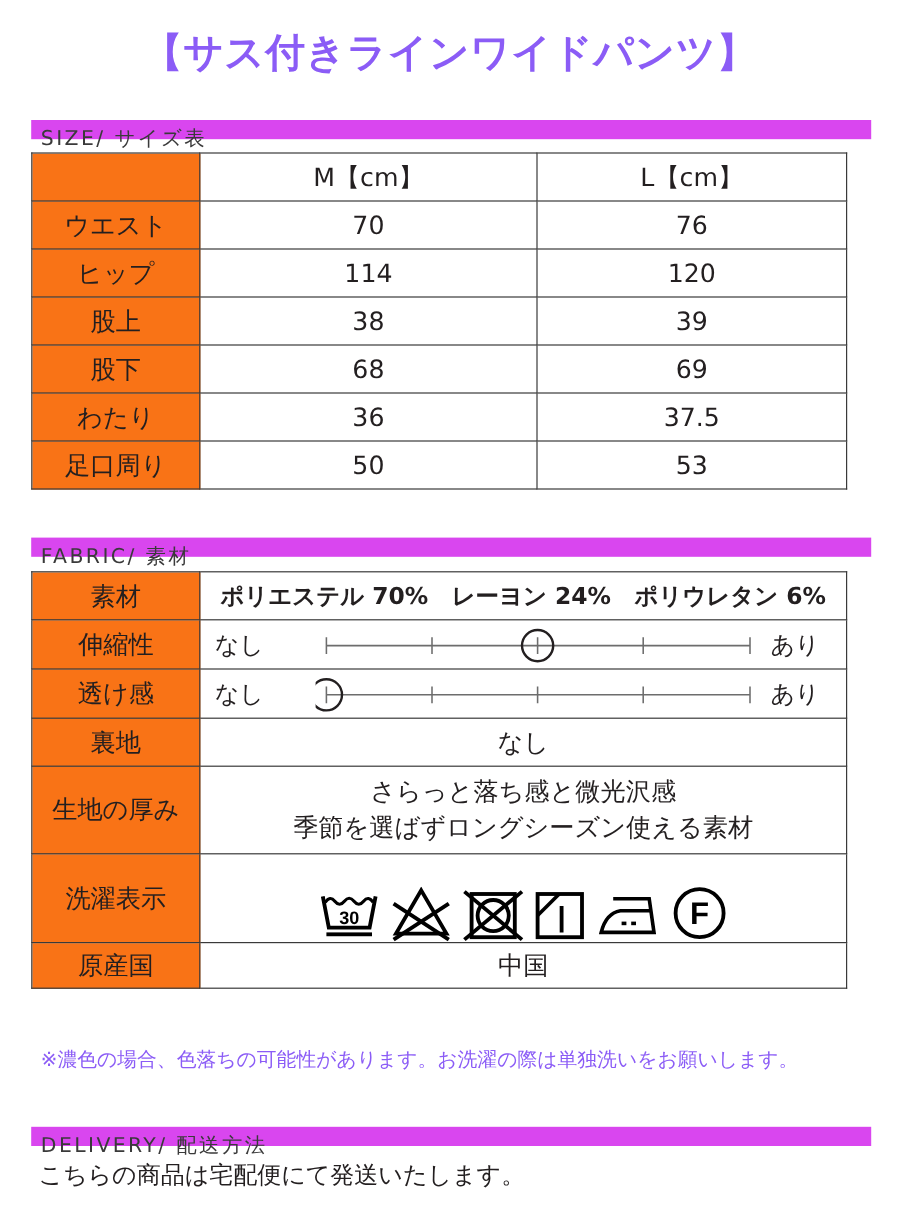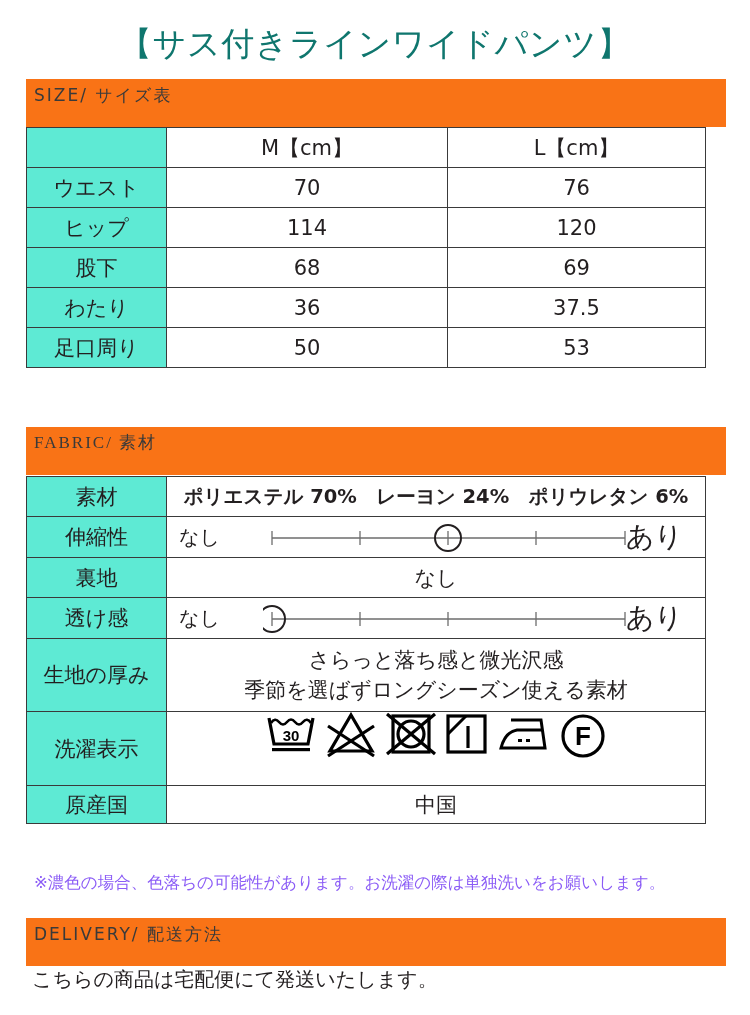--- a/index.html
+++ b/index.html
@@ -1,36 +1,36 @@
 <!DOCTYPE html>
 <html><head>
 <meta charset="utf-8">
 <style>
   html, body { margin:0; padding:0; background:#ffffff; }
   body { width:750px; height:1015px; position:relative; overflow:hidden;
          font-family:"DejaVu Sans", "Liberation Sans", sans-serif; color:#231f20; }
   .title { position:absolute; left:0; top:22px; width:750px; text-align:center;
-           font-size:33px; letter-spacing:0.5px; color:#0f766e; font-weight:normal; }
-  .section-bar { position:absolute; left:26px; width:700px; height:48px; background:#f97316;
+           font-size:33px; letter-spacing:0.5px; color:#8b5cf6; font-weight:bold; }
+  .section-bar { position:absolute; left:26px; width:700px; height:16px; background:#d946ef;
                  font-size:17px; letter-spacing:2px; color:#3a3a3a; line-height:32px;
-                 padding-left:8px; box-sizing:border-box; }
+                 padding-left:8px; box-sizing:border-box;margin-top:21px; }
   table.grid { position:absolute; left:26px; width:680px; border-collapse:collapse; table-layout:fixed; }
   table.grid td { border:1.5px solid #3a3a3a; text-align:center; font-size:21px; color:#231f20;
                   padding:0; box-sizing:border-box; }
-  table.grid td.lbl { background:#5eead4; width:140px; }
+  table.grid td.lbl { background:#f97316; width:140px; }
   table.size td { height:40px; }
   .slider-cell { position:relative; }
   .slider { position:relative; height:40px; }
   .slider .lft { position:absolute; left:12px; top:0; line-height:40px; font-size:20px; }
-  .slider .rgt { position:absolute; right:22px; top:0; line-height:40px; font-size:28px; }
+  .slider .rgt { position:absolute; right:22px; top:0; line-height:40px; font-size:20px; }
   .slider svg { position:absolute; left:96px; top:0; }
   .multi { line-height:30px; font-size:19px; padding-top:4px; }
   .note { position:absolute; left:34px; top:872px; font-size:16.5px; color:#8b5cf6; letter-spacing:0; }
   .delivery-text { position:absolute; left:32px; top:966px; font-size:20px; color:#231f20; }
-  .care { display:flex; justify-content:center; align-items:flex-start; gap:8px; height:73px; }
+  .care { display:flex; justify-content:center; align-items:flex-end; gap:8px; height:73px; }
 </style>
 </head>
 <body>
 
 <div class="title">【サス付きラインワイドパンツ】</div>
 
 <div class="section-bar" style="top:79px;">SIZE/ サイズ表</div>
 
 <table class="grid size" style="top:127px;">
   <tbody>
@@ -43,38 +43,43 @@
     <td class="lbl">ウエスト</td>
     <td>70</td>
     <td>76</td>
   </tr>
   <tr>
     <td class="lbl">ヒップ</td>
     <td>114</td>
     <td>120</td>
   </tr>
   <tr>
+    <td class="lbl">股上</td>
+    <td>38</td>
+    <td>39</td>
+  </tr>
+  <tr>
     <td class="lbl">股下</td>
     <td>68</td>
     <td>69</td>
   </tr>
   <tr>
     <td class="lbl">わたり</td>
     <td>36</td>
     <td>37.5</td>
   </tr>
   <tr>
     <td class="lbl">足口周り</td>
     <td>50</td>
     <td>53</td>
   </tr>
 </tbody>
   </table>
 
-<div class="section-bar" style="top:427px;font-family:Liberation Serif, serif;">FABRIC/ 素材</div>
+<div class="section-bar" style="top:427px;">FABRIC/ 素材</div>
 
 <table class="grid fabric" style="top:476px;">
   <tbody>
       <tr style="height:40px">
     <td class="lbl">素材</td>
     <td style="font-size:19.5px; white-space:nowrap;font-weight:bold;">ポリエステル 70%　レーヨン 24%　ポリウレタン 6%</td>
   </tr>
   <tr style="height:40px">
     <td class="lbl">伸縮性</td>
     <td class="slider-cell">
@@ -86,41 +91,41 @@
           <line x1="97" y1="14" x2="97" y2="28" stroke="#6d6d6d" stroke-width="1.3"></line>
           <line x1="185" y1="14" x2="185" y2="28" stroke="#6d6d6d" stroke-width="1.3"></line>
           <line x1="273" y1="14" x2="273" y2="28" stroke="#6d6d6d" stroke-width="1.3"></line>
           <line x1="362" y1="14" x2="362" y2="28" stroke="#6d6d6d" stroke-width="1.3"></line>
           <circle cx="185" cy="21" r="13" fill="none" stroke="#231f20" stroke-width="2"></circle>
         </svg>
         <span class="rgt">あり</span>
       </div>
     </td>
   </tr>
-  <tr style="height:40px">
-    <td class="lbl">裏地</td>
-    <td>なし</td>
-  </tr>
   <tr style="height:41px">
     <td class="lbl">透け感</td>
     <td class="slider-cell">
       <div class="slider">
         <span class="lft">なし</span>
         <svg width="380" height="40">
           <line x1="9" y1="21" x2="362" y2="21" stroke="#6d6d6d" stroke-width="1.3"></line>
           <line x1="9" y1="14" x2="9" y2="28" stroke="#6d6d6d" stroke-width="1.3"></line>
           <line x1="97" y1="14" x2="97" y2="28" stroke="#6d6d6d" stroke-width="1.3"></line>
           <line x1="185" y1="14" x2="185" y2="28" stroke="#6d6d6d" stroke-width="1.3"></line>
           <line x1="273" y1="14" x2="273" y2="28" stroke="#6d6d6d" stroke-width="1.3"></line>
           <line x1="362" y1="14" x2="362" y2="28" stroke="#6d6d6d" stroke-width="1.3"></line>
           <circle cx="9" cy="21" r="13" fill="none" stroke="#231f20" stroke-width="2"></circle>
         </svg>
         <span class="rgt">あり</span>
       </div>
     </td>
+  </tr>
+  <tr style="height:40px">
+    <td class="lbl">裏地</td>
+    <td>なし</td>
   </tr>
   <tr style="height:73px">
     <td class="lbl">生地の厚み</td>
     <td class="multi">
       <div>さらっと落ち感と微光沢感</div>
       <div>季節を選ばずロングシーズン使える素材</div>
     </td>
   </tr>
   <tr style="height:73px">
     <td class="lbl">洗濯表示</td>

